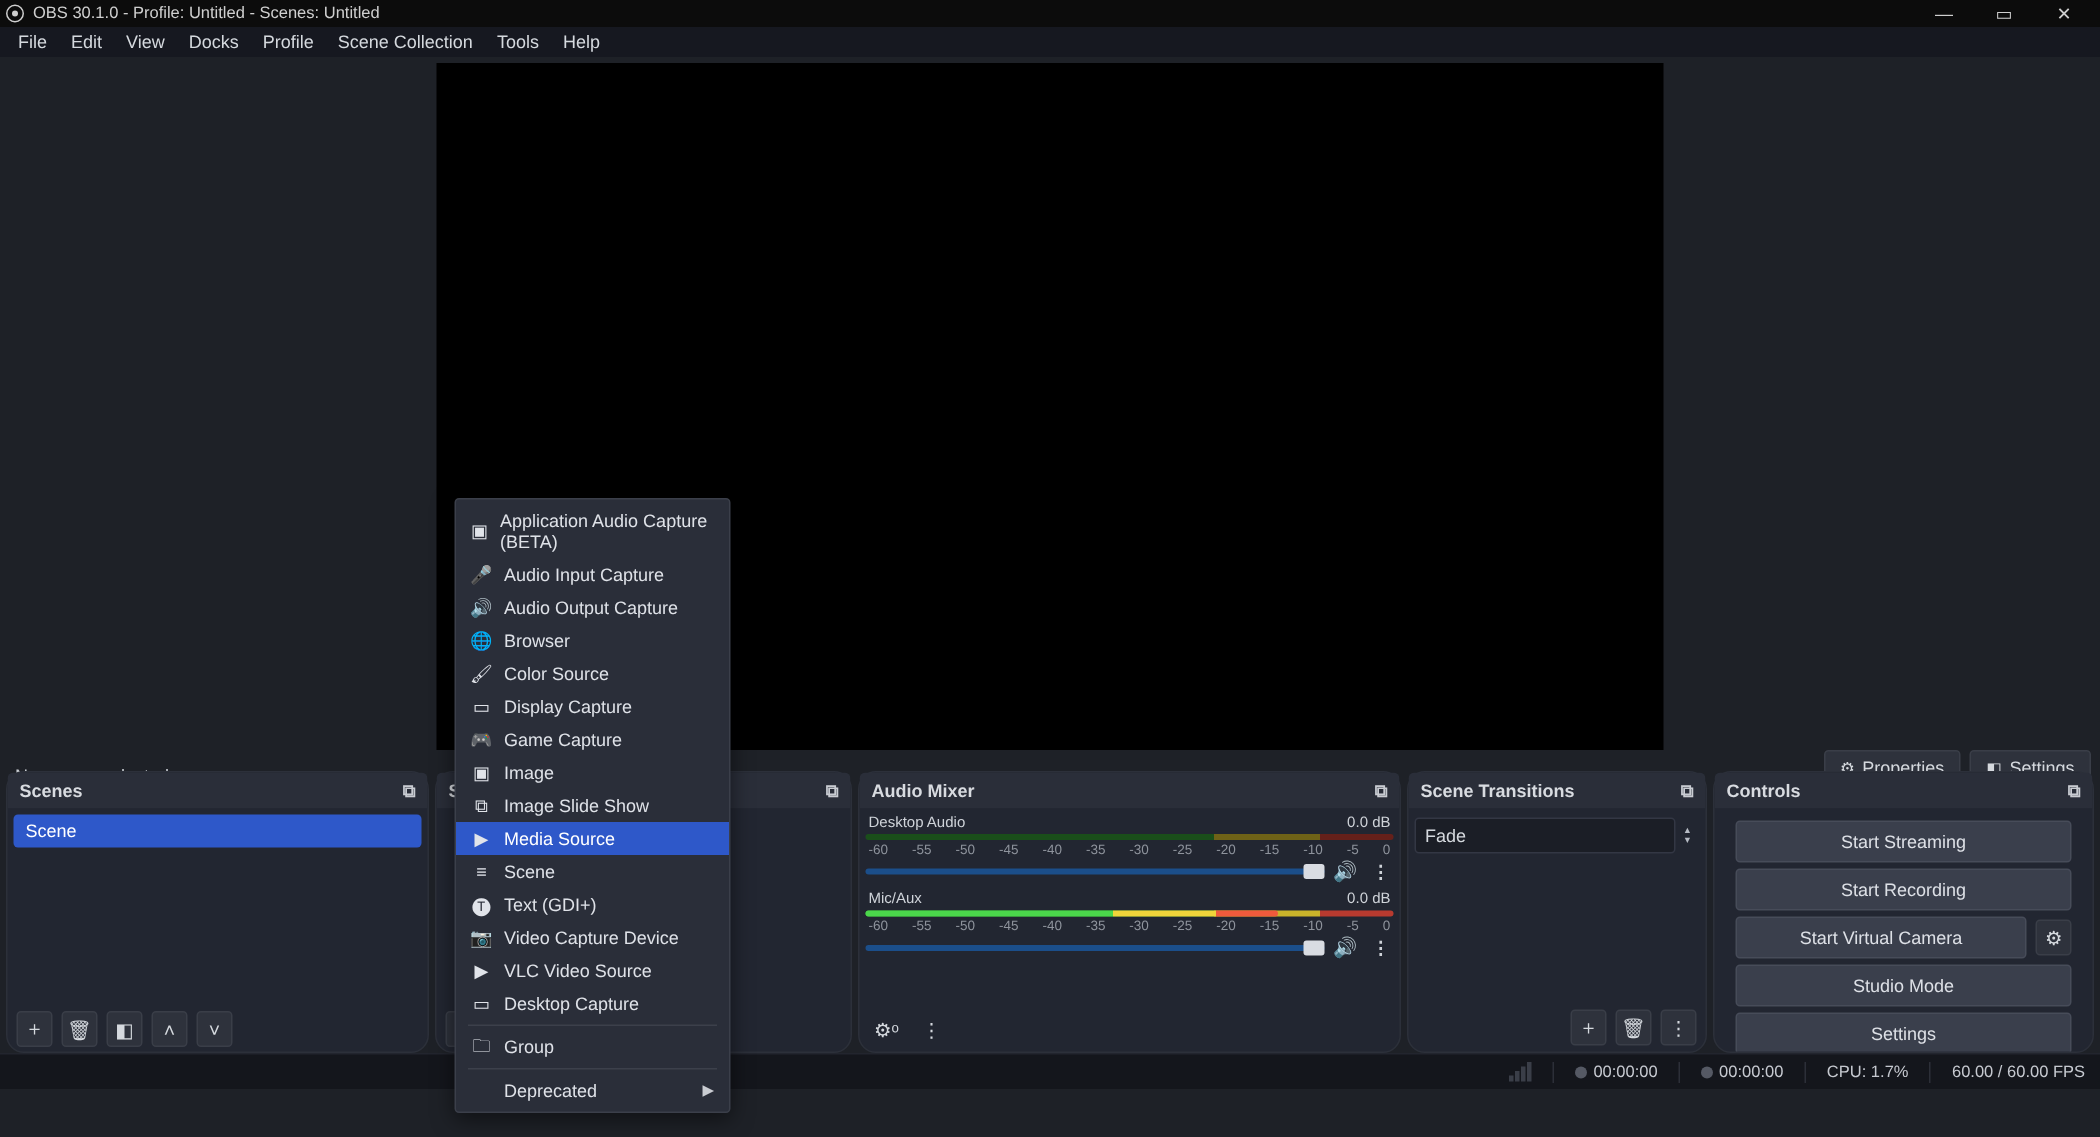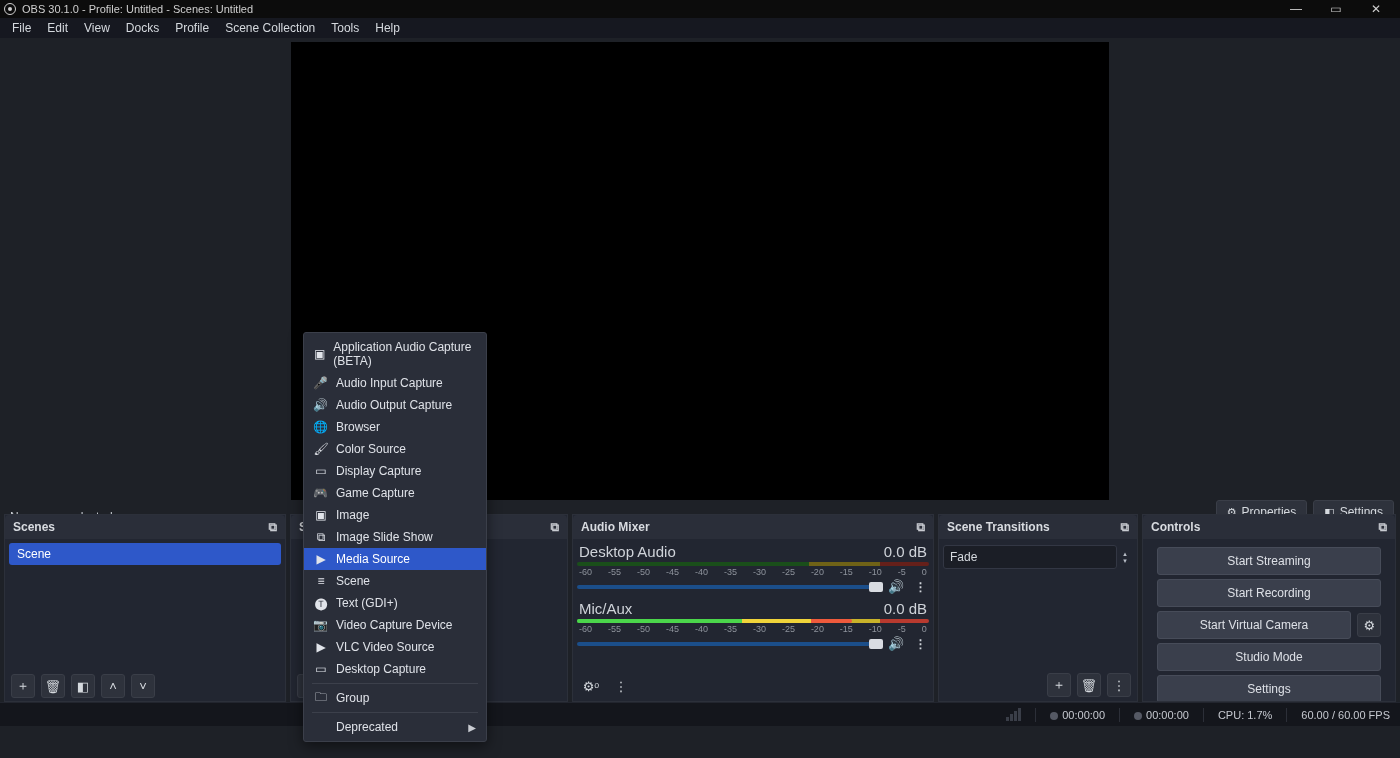--- a/index.html
+++ b/index.html
@@ -12,35 +12,35 @@
 .menubar { height: 20px; background: #161820; display: flex; align-items: center; padding: 0 4px; gap: 0; font-size: 12px; color: #d5d9de; }
 .menubar .mitem { padding: 2px 8px; }
 .preview-wrap { height: 476px; display: flex; flex-direction: column; }
 .preview-area { flex: 1; display: flex; align-items: flex-start; justify-content: center; padding-top: 4px; }
 .canvas { width: 818px; height: 458px; background: #000; }
 .preview-toolbar { height: 32px; display: flex; align-items: flex-end; padding: 0 6px; gap: 6px; }
 .tb-label { margin-right: auto; margin-left: 4px; color: #c8ccd2; }
 .tb-btn { background: #2e323c; border: 1px solid #3a3e48; border-radius: 3px; padding: 4px 10px; display: flex; align-items: center; gap: 5px; color: #d5d9de; }
 .tb-btn .ico { font-size: 11px; }
 .docks { height: 188px; display: flex; gap: 4px; padding: 0 4px; }
-.dock { background: #222631; border: 1px solid #2c303a; border-radius: 0; display: flex; flex-direction: column; }
+.dock { background: #222631; border: 1px solid #2c303a; border-radius: 12px; display: flex; flex-direction: column; }
 .dock.scenes { width: 282px; }
 .dock.sources { width: 278px; }
 .dock.mixer { width: 362px; }
 .dock.trans { width: 200px; }
 .dock.controls { flex: 1; }
 .dock-head { height: 24px; background: #2a2e39; display: flex; align-items: center; padding: 0 8px; border-bottom: 1px solid #33374200; font-size: 12px; font-weight: 600; color: #d8dbe0; border-radius: 4px 4px 0 0; }
 .dock-head .popicon { margin-left: auto; font-size: 12px; color: #c9ccd2; }
 .dock-body { flex: 1; padding: 2px 4px; overflow: hidden; position: relative; }
 .dock-foot { height: 30px; display: flex; align-items: center; gap: 6px; padding: 0 6px; }
 .icon-btn { width: 24px; height: 24px; background: #2e323c; border: 1px solid #3a3e48; border-radius: 3px; display: flex; align-items: center; justify-content: center; color: #d5d9de; font-size: 13px; }
 .icon-btn.ghost { background: transparent; border-color: transparent; }
 .scene-item { background: #2e58c9; border-radius: 3px; padding: 4px 8px; margin: 2px 0; color: #fff; }
 .mixer-ch { margin: 2px 0 6px; }
-.mixer-top { display: flex; justify-content: space-between; font-size: 15px; color: #cfd3d9; padding: 0 2px; }
+.mixer-top { display: flex; justify-content: space-between; font-size: 10px; color: #cfd3d9; padding: 0 2px; }
 .meter { height: 4px; border-radius: 2px; background: linear-gradient(to right,#2f8e2f 0%,#2f8e2f 66%,#c9b32a 66%,#c9b32a 86%,#b83a2f 86%,#b83a2f 100%); position: relative; margin-top: 2px; }
 .meter.dim { filter: brightness(0.55); }
 .meter::after { content: ""; position: absolute; left: 0; top: 0; bottom: 0; width: var(--fill,0%); background: linear-gradient(to right,#4bd64b 0%,#4bd64b 60%,#f0d43a 60%,#f0d43a 85%,#ef5a3c 85%,#ef5a3c 100%); border-radius: 2px; }
 .ticks { display: flex; justify-content: space-between; font-size: 9px; color: #8e939c; padding: 0 2px; margin-top: 1px; }
 .slider-row { display: flex; align-items: center; gap: 6px; margin-top: 2px; }
 .slider { flex: 1; height: 4px; background: #1b4e8a; border-radius: 2px; position: relative; }
 .slider .thumb { position: absolute; right: 0; top: -3px; width: 14px; height: 10px; background: #d9dce2; border-radius: 2px; }
 .spk { font-size: 13px; color: #d5d9de; }
 .vdots { width: 18px; text-align: center; color: #cfd3d9; font-weight: bold; letter-spacing: -1px; }
 .trans-row { display: flex; align-items: center; gap: 0; margin: 4px 0; }

